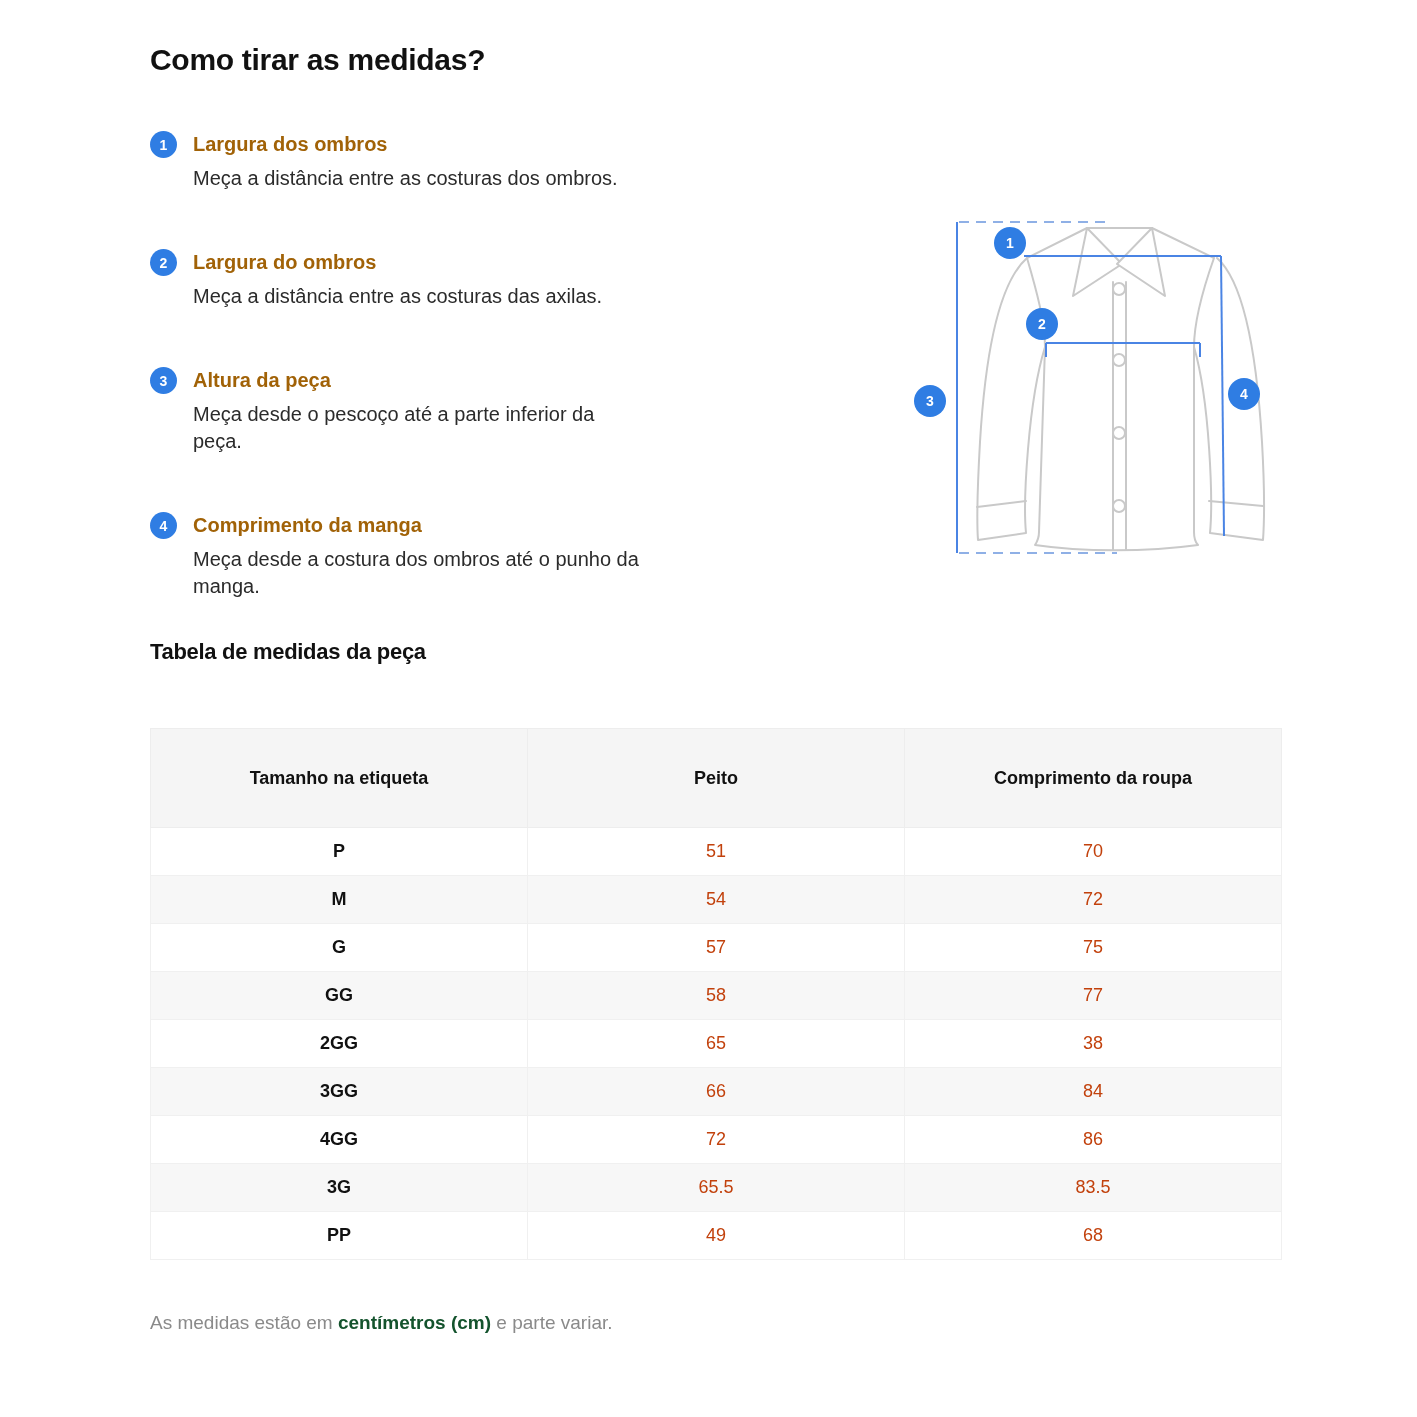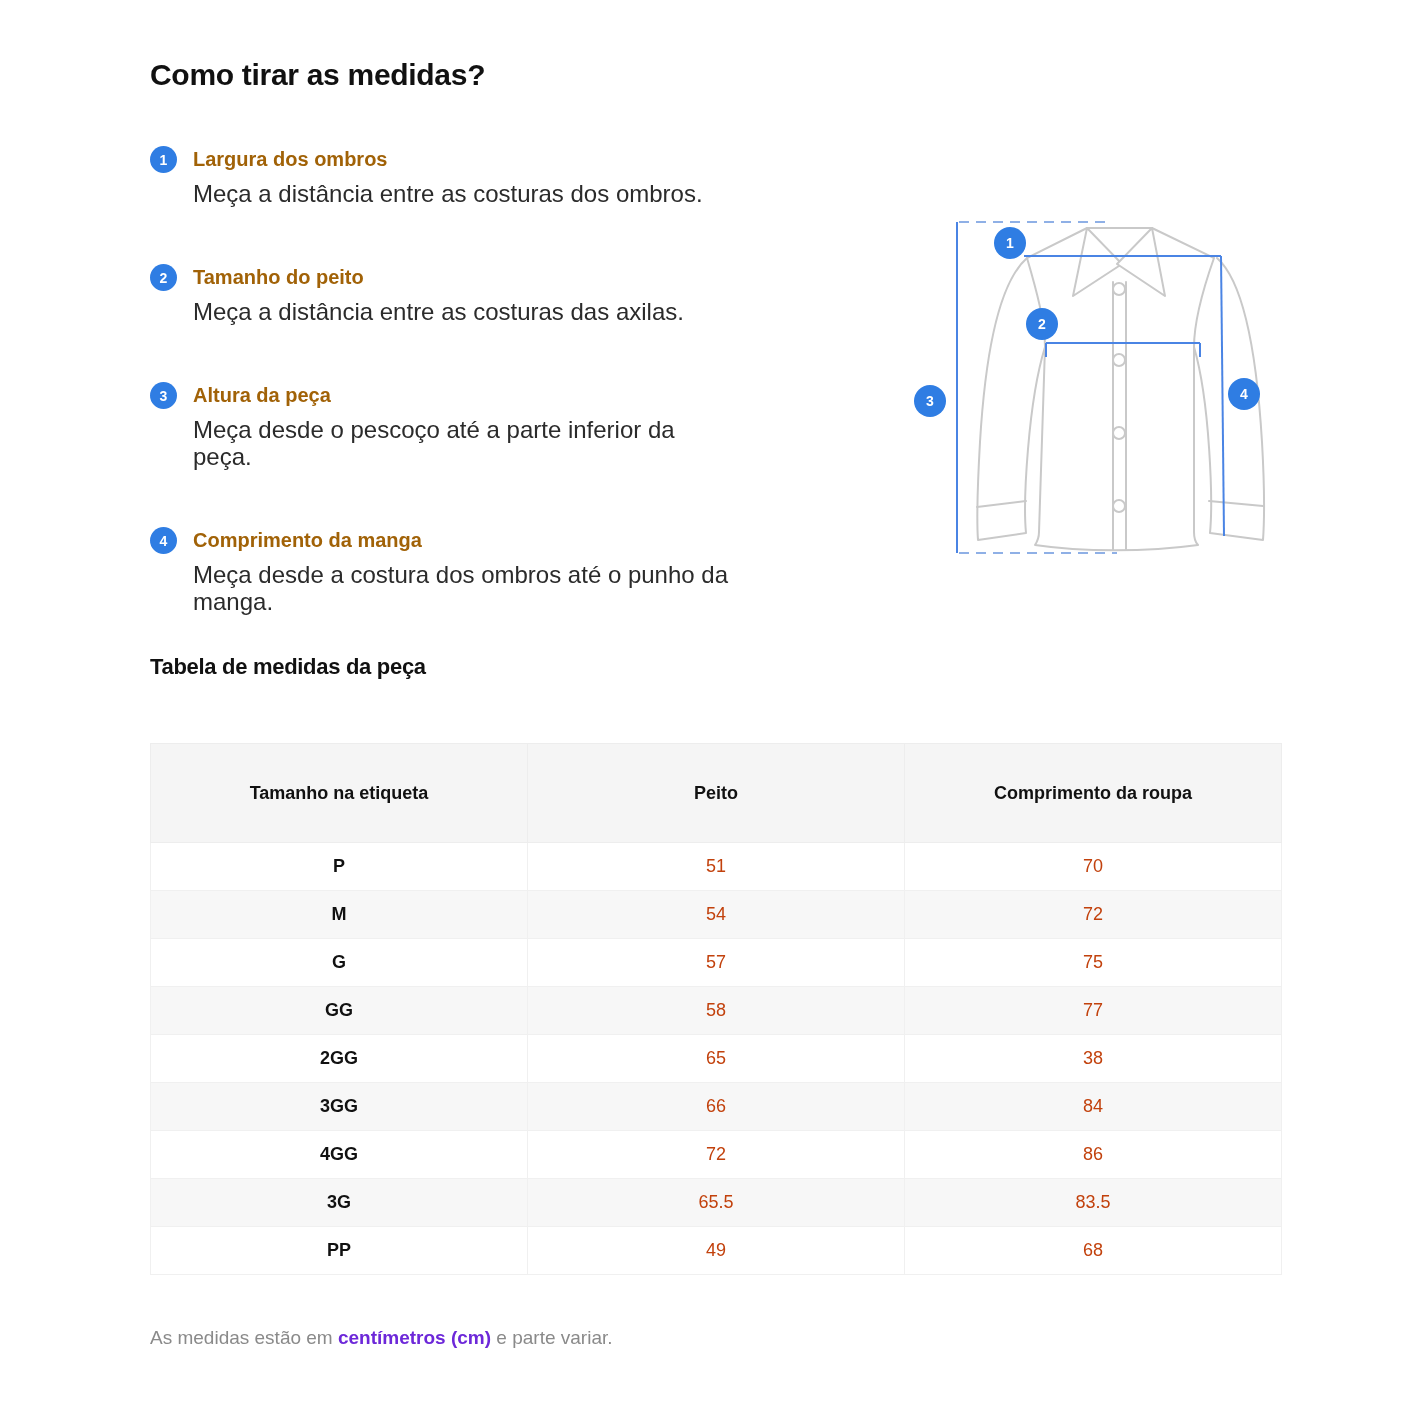--- a/index.html
+++ b/index.html
@@ -22,21 +22,21 @@
     display: flex;
     justify-content: space-between;
     align-items: flex-start;
   }
   .left-col { width: 640px; }
   h1.page-title {
     font-size: 30px;
     line-height: 36px;
     font-weight: bold;
     color: #111;
-    margin: 15px 0 54px 0;
+    margin: 0 0 54px 0;
     letter-spacing: -0.3px;
   }
   .instruction { display: flex; margin-bottom: 58px; }
   .instruction:last-child { margin-bottom: 0; }
   .badge {
     width: 27px; height: 27px;
     border-radius: 50%;
     background: #2F7DE3;
     color: #fff;
     font-size: 14px;
@@ -48,21 +48,21 @@
   }
   .inst-texts { flex: 1; }
   .inst-label {
     font-size: 20px;
     line-height: 24px;
     font-weight: bold;
     color: #a16207;
     margin-bottom: 9px;
   }
   .inst-desc {
-    font-size: 24px;
+    font-size: 20px;
     line-height: 27px;
     color: #2b2b2b;
     white-space: pre-line;
     margin: 0;
   }
   
   .diagram {
     width: 380px;
     height: 385px;
     margin-top: 160px;
@@ -99,21 +99,21 @@
     text-align: center;
     border: 1px solid #f0f0f0;
   }
   table.size-table td.size-cell { font-weight: bold; color: #111; }
   table.size-table tbody tr:nth-child(even) { background: #f7f7f7; }
   .note {
     margin-top: 52px;
     font-size: 19px;
     color: #8a8a8a;
   }
-  .note strong { color: #6d28d9; }
+  .note strong { color: #14532d; }
 </style>
 </head>
 <body>
 
 <div class="page">
 
   <div class="top-section">
     <div class="left-col">
       <h1 class="page-title">Como tirar as medidas?</h1>
 
@@ -121,21 +121,21 @@
         <span class="badge">1</span>
         <div class="inst-texts">
           <div class="inst-label">Largura dos ombros</div>
           <p class="inst-desc">Meça a distância entre as costuras dos ombros.</p>
         </div>
       </div>
 
       <div class="instruction">
         <span class="badge">2</span>
         <div class="inst-texts">
-          <div class="inst-label">Tamanho do peito</div>
+          <div class="inst-label">Largura do ombros</div>
           <p class="inst-desc">Meça a distância entre as costuras das axilas.</p>
         </div>
       </div>
 
       <div class="instruction">
         <span class="badge">3</span>
         <div class="inst-texts">
           <div class="inst-label">Altura da peça</div>
           <p class="inst-desc">Meça desde o pescoço até a parte inferior da
 peça.</p>

